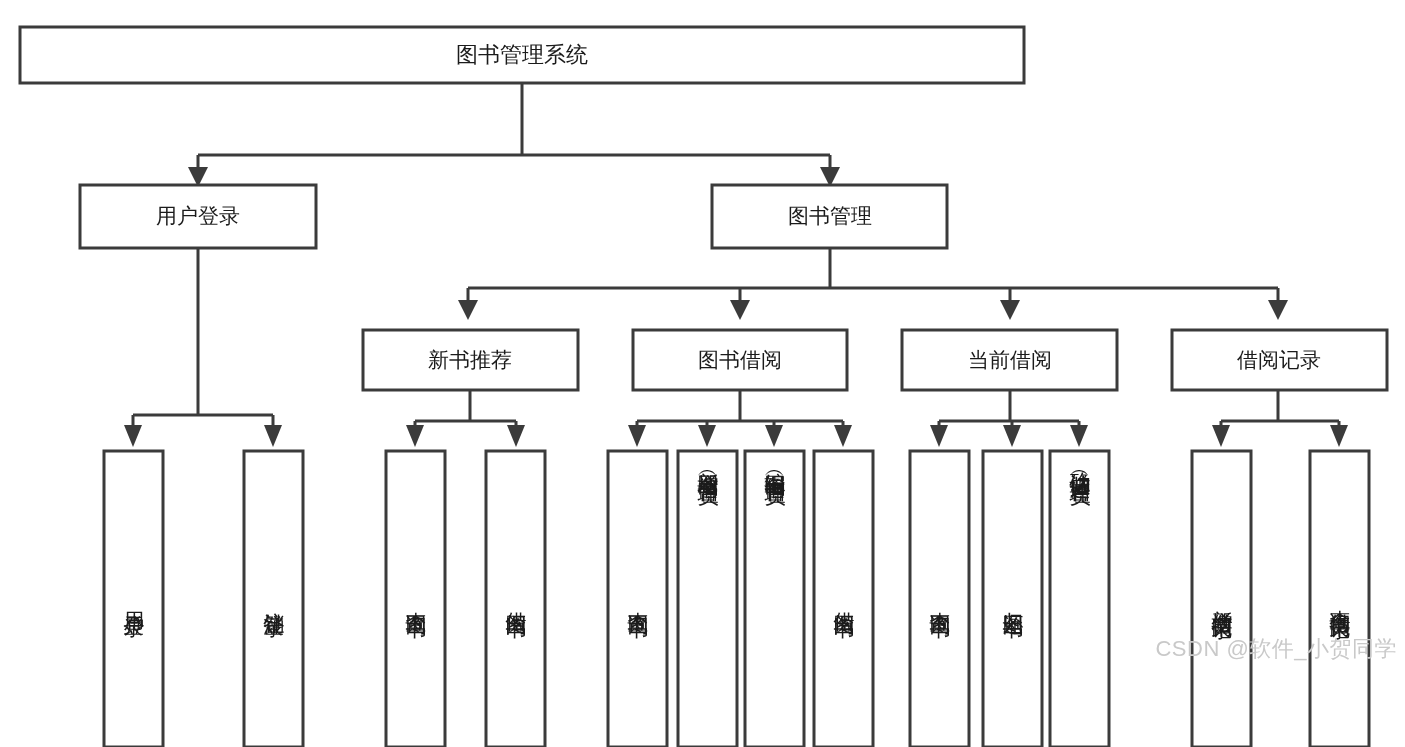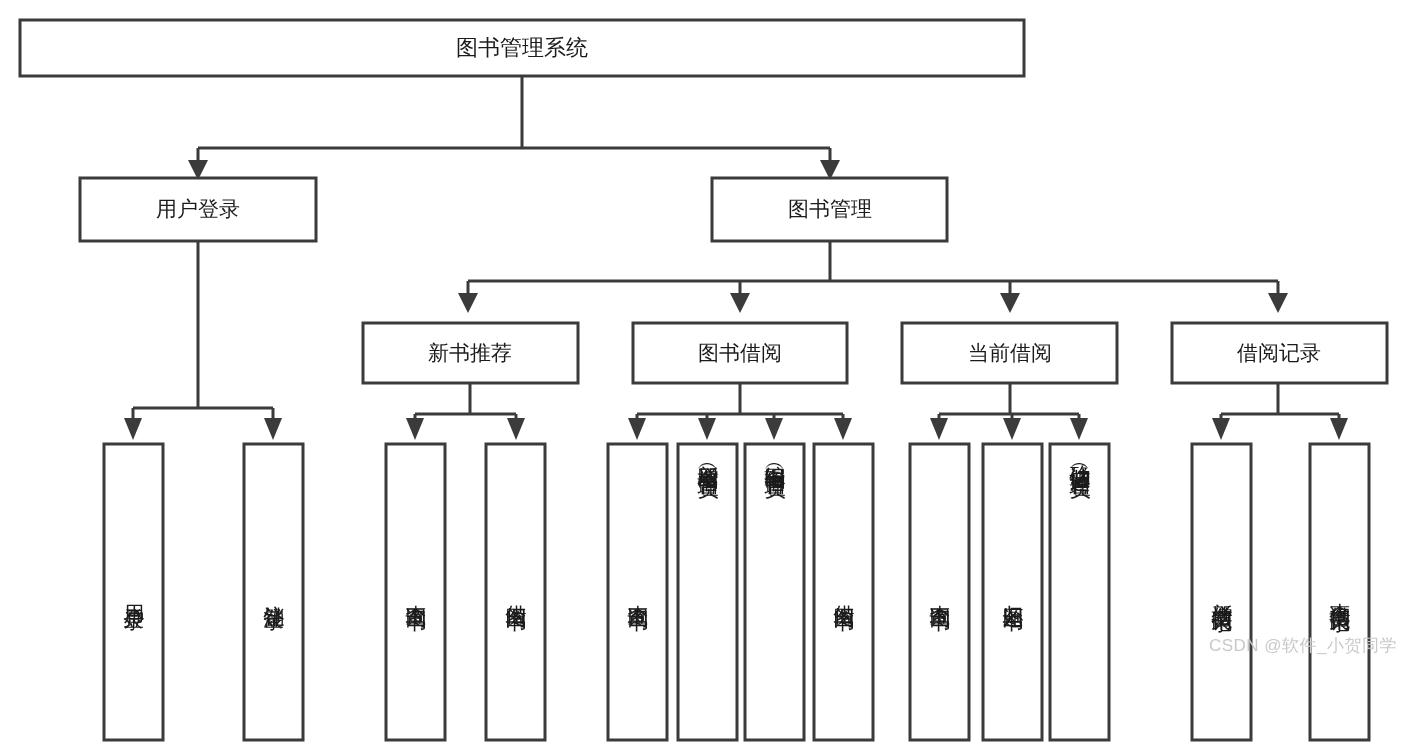--- a/index.html
+++ b/index.html
@@ -10,21 +10,21 @@
   body {
     width: 1405px;
     height: 747px;
     font-family: "Liberation Sans", "DejaVu Sans", sans-serif;
     overflow: hidden;
     position: relative;
   }
   #diagram-root {
     position: absolute;
     left: 0;
-    top: 8px;
+    top: 15px;
     width: 1405px;
     height: 655px;
   }
   svg.flow {
     display: block;
     width: 1405px;
     height: 747px;
   }
   .node-rect {
     fill: #ffffff;
@@ -65,21 +65,21 @@
     line-height: 1.18;
     letter-spacing: 2px;
     color: #1b1b1b;
     white-space: nowrap;
   }
   #watermark {
     position: absolute;
     right: 8px;
     bottom: 6px;
     font-family: "Liberation Sans", "DejaVu Sans", sans-serif;
-    font-size: 17px;
+    font-size: 22px;
     color: #c9c9c9;
     letter-spacing: 0.5px;
     white-space: nowrap;
   }
 </style>
 </head>
 <body>
 
 <div id="diagram-root">
 

